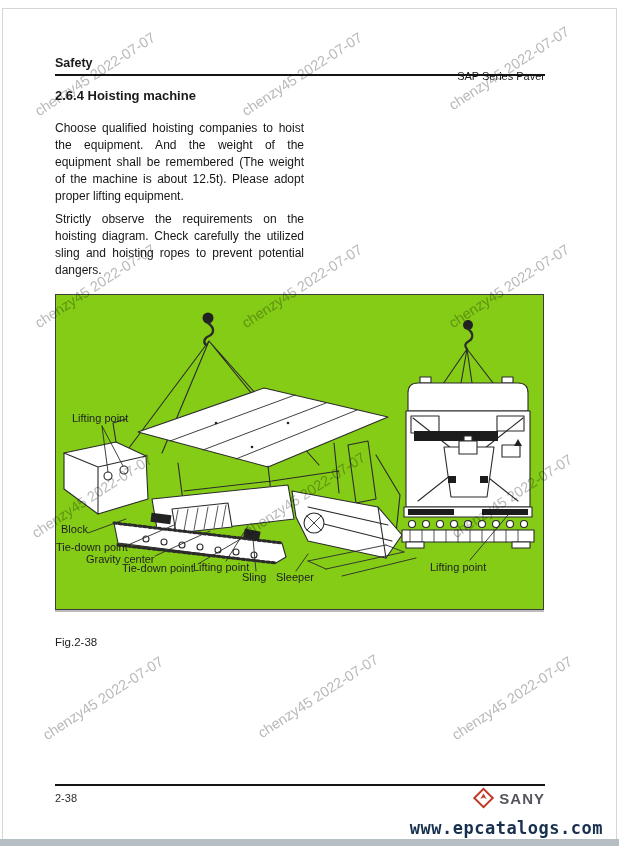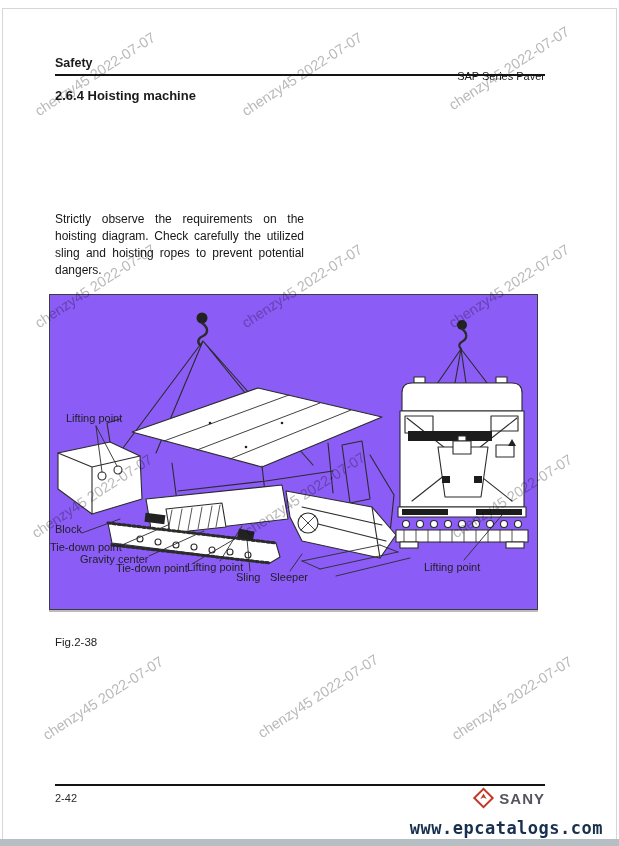--- a/index.html
+++ b/index.html
@@ -11,22 +11,22 @@
   
   .h-left{left:55px;top:56px;font-size:12.5px;font-weight:bold;}
   .h-right{right:74px;top:70px;font-size:11px;font-weight:normal;}
   .header-rule{left:55px;top:74px;width:490px;height:2px;background:#141414;}
   
   .section-heading{left:55px;top:88px;font-size:13px;font-weight:bold;margin:0;}
   .body-par{width:249px;font-size:12px;line-height:17px;text-align:justify;margin:0;color:#161616;}
   .p1{left:55px;top:120px;}
   .p2{left:55px;top:211px;}
   
-  .figure-box{left:49px;top:294px;width:487px;height:314px;border:1px solid #3c3c3c;
-        box-shadow:0 2px 0 #bcbcbc;background:#8b5cf6;}
+  .figure-box{left:55px;top:294px;width:487px;height:314px;border:1px solid #3c3c3c;
+        box-shadow:0 2px 0 #bcbcbc;background:#84cc16;}
   .fig-label{position:absolute;font-size:11px;color:#1f1f1f;white-space:nowrap;}
   .fig-caption{left:55px;top:620px;font-size:11.5px;color:#1f1f1f;margin-top:16px;}
   
   .footer-rule{left:55px;top:784px;width:490px;height:2px;background:#141414;}
   .f-page{left:55px;top:792px;font-size:11px;color:#2b2b2b;}
   .f-center{left:55px;top:792px;width:490px;text-align:center;font-size:11px;color:#2b2b2b;}
   .brand{right:74px;top:787px;display:flex;align-items:center;gap:4px;}
   .brand-word{font-size:15px;font-weight:800;letter-spacing:1px;color:#54555c;}
   
   .wm{position:absolute;width:150px;text-align:center;font-size:14.5px;color:#b9b9b9;
@@ -40,20 +40,21 @@
 <body>
 
 <div class="page">
   <div class="sheet-edge"></div>
 
   <span class="abs h-left">Safety</span>
   <span class="abs h-right">SAP Series Paver</span>
   <div class="abs header-rule"></div>
 
   <h2 class="abs section-heading">2.6.4 Hoisting machine</h2>
+  <p class="abs body-par p1">Choose qualified hoisting companies to hoist the equipment. And the weight of the equipment shall be remembered (The weight of the machine is about 12.5t). Please adopt proper lifting equipment.</p>
   <p class="abs body-par p2">Strictly observe the requirements on the hoisting diagram. Check carefully the utilized sling and hoisting ropes to prevent potential dangers.</p>
 
   <div class="abs figure-box">
     <svg width="487" height="314" viewBox="0 0 487 314">
       <g stroke="#2b2b2b" stroke-width="1.1" fill="none" stroke-linecap="round" stroke-linejoin="round">
 
         <circle cx="152" cy="23" r="5.5" fill="#222" stroke="none"></circle>
         <path d="M152 28 c6 4 7 10 1 13 c-5 2 -6 6 -3 9" stroke-width="2.4"></path>
 
         <path d="M153 46 L52 181 M153 46 L106 158 M153 46 L230 141 M153 46 L263 170"></path>
@@ -147,21 +148,21 @@
     <span class="fig-label" style="left:30px;top:258px">Gravity center</span>
     <span class="fig-label" style="left:66px;top:267px">Tie-down point</span>
     <span class="fig-label" style="left:137px;top:266px">Lifting point</span>
     <span class="fig-label" style="left:186px;top:276px">Sling</span>
     <span class="fig-label" style="left:220px;top:276px">Sleeper</span>
     <span class="fig-label" style="left:374px;top:266px">Lifting point</span>
   </div>
   <div class="abs fig-caption">Fig.2-38</div>
 
   <div class="abs footer-rule"></div>
-  <span class="abs f-page">2-42</span>
+  <span class="abs f-page">2-38</span>
   <span class="abs brand">
     <svg width="24" height="23" viewBox="0 0 24 23">
       <rect x="6" y="4.5" width="13" height="13" transform="rotate(45 12.5 11)" fill="none" stroke="#c23a26" stroke-width="2"></rect>
       <path d="M12.5 6.5 l3.2 5.5 -3.2 -1.6 -3.2 1.6 z" fill="#c23a26"></path>
     </svg>
     <span class="brand-word">SANY</span>
   </span>
 
   <div>
     <span class="wm" style="left:20px;top:66px">chenzy45 2022-07-07</span>

